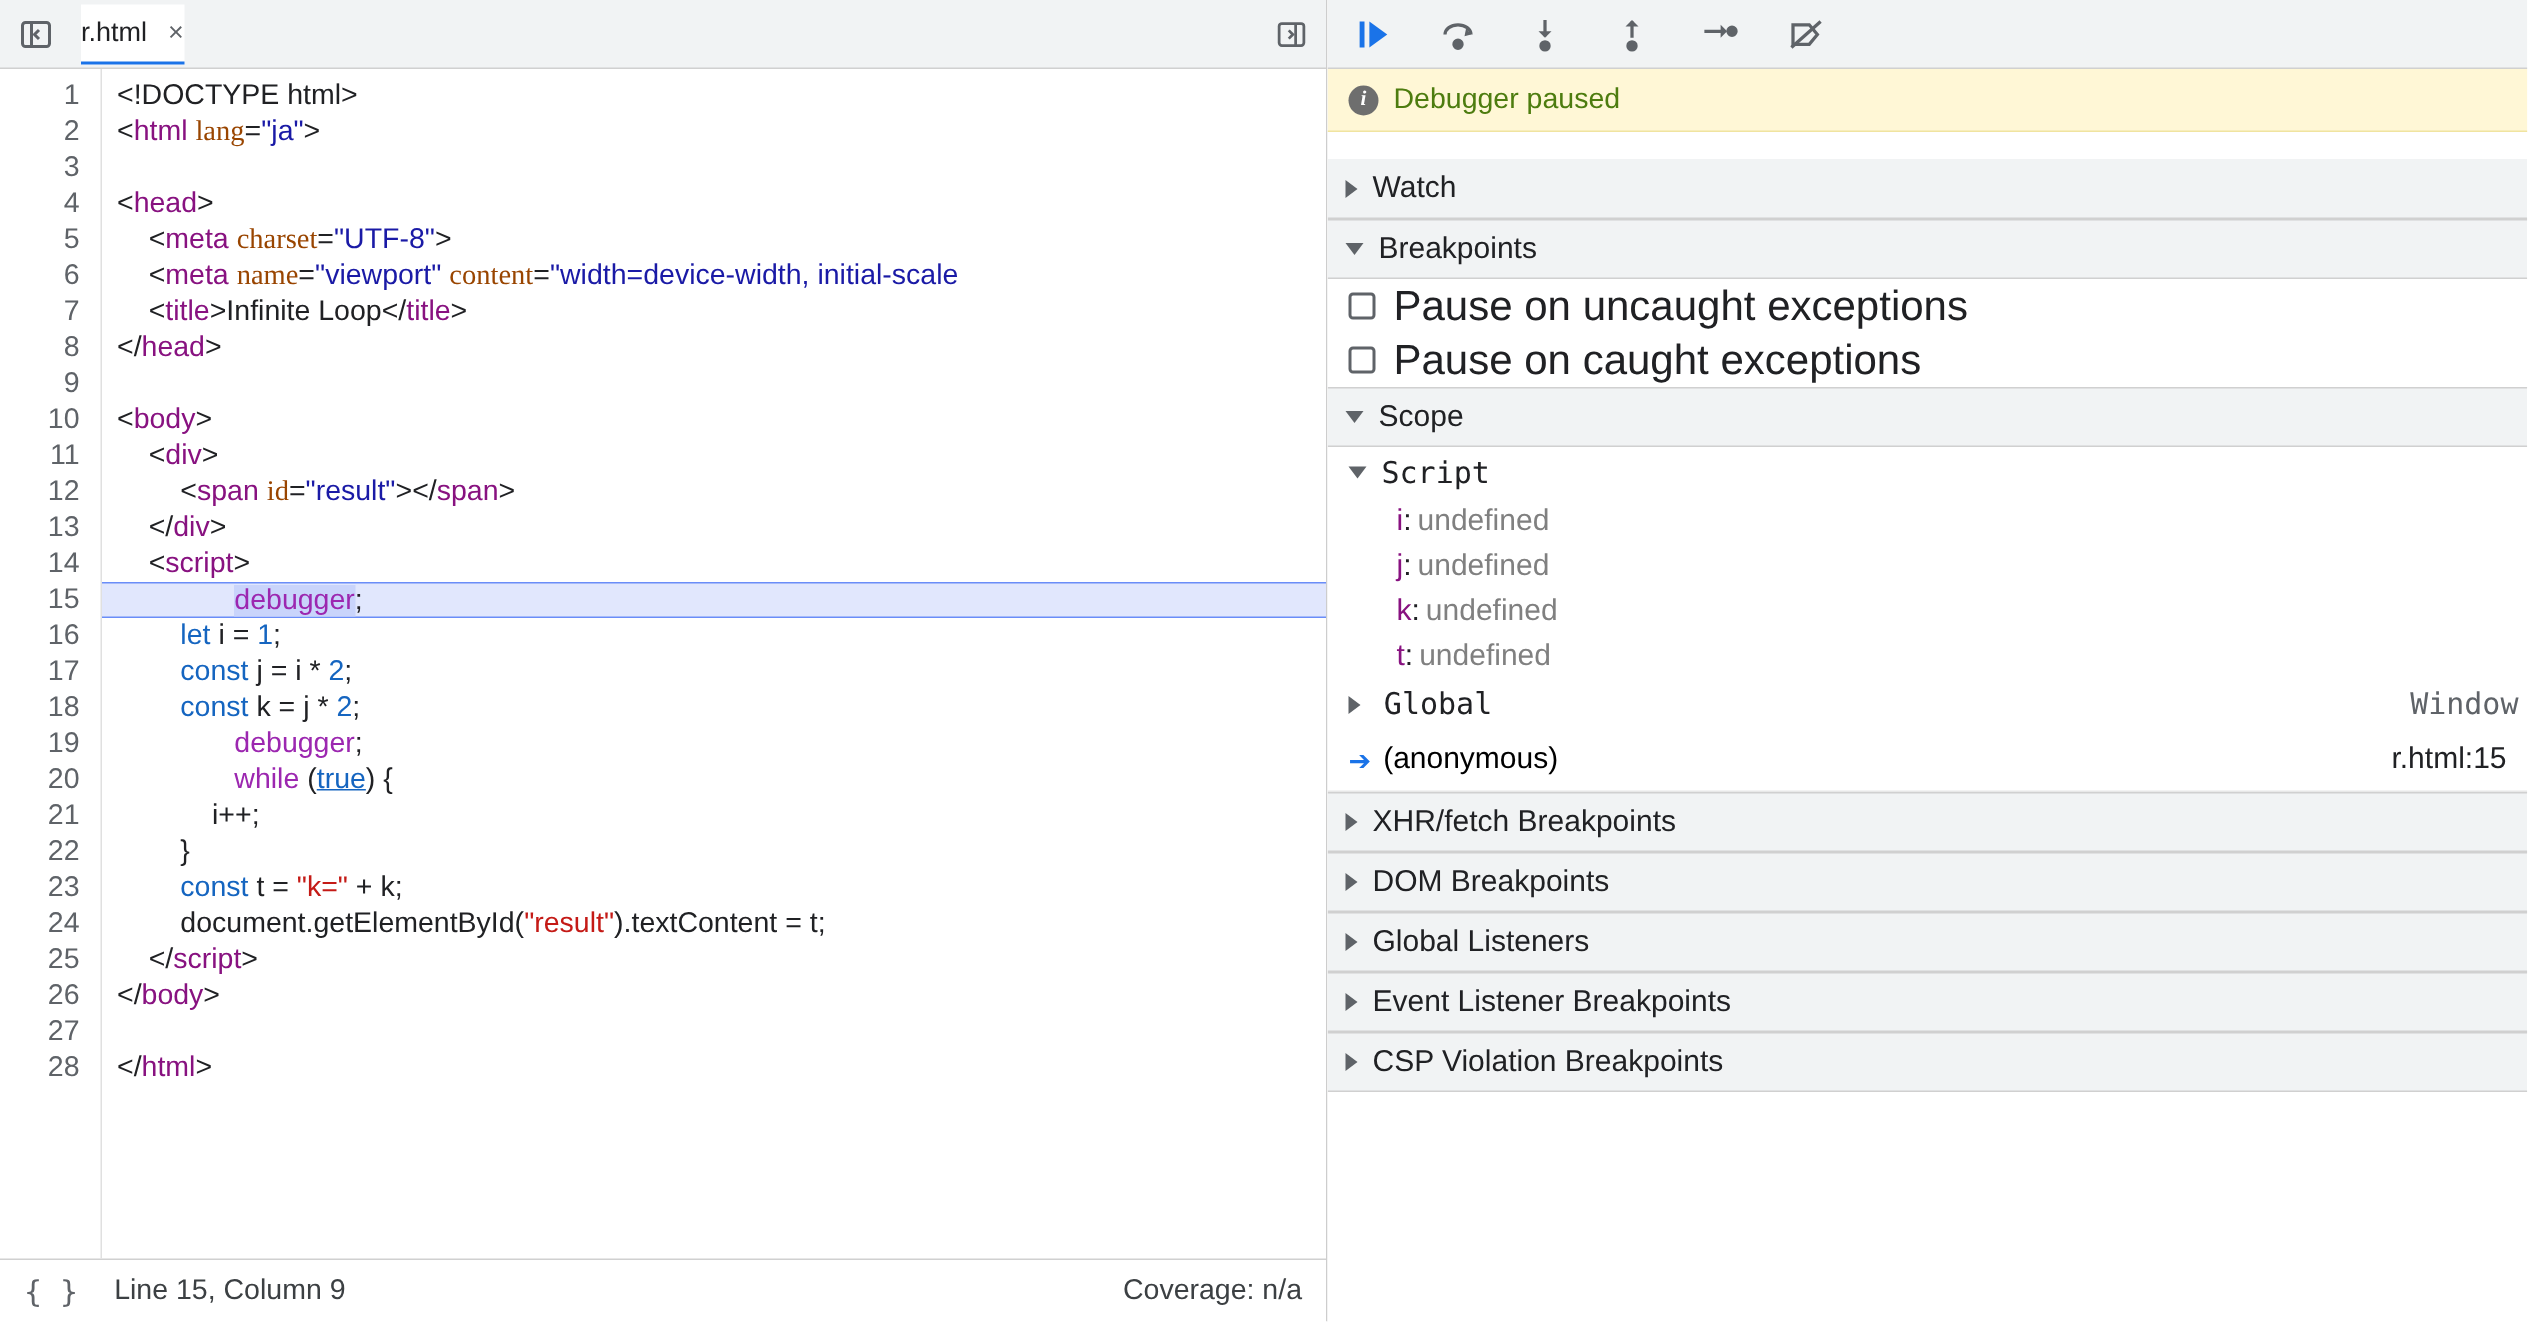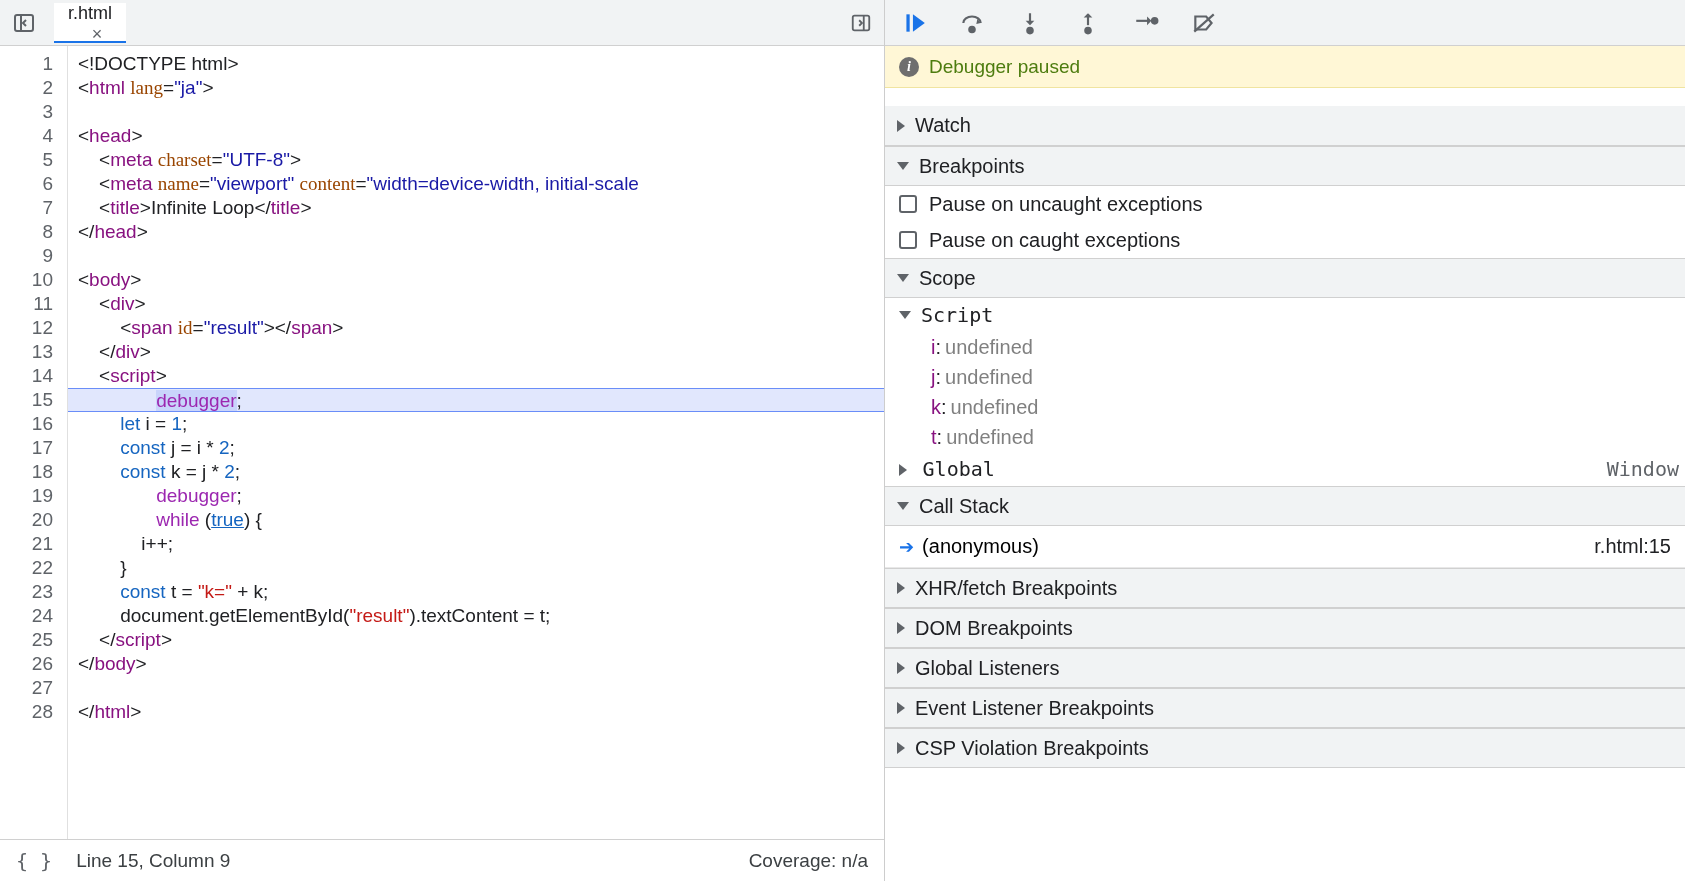--- a/index.html
+++ b/index.html
@@ -3,21 +3,21 @@
 <meta charset="utf-8">
 <style>
 * { box-sizing: border-box; margin: 0; padding: 0; font-family: -apple-system, BlinkMacSystemFont, "Segoe UI", Helvetica, Arial, sans-serif; }
 html, body { width: 1685px; height: 881px; overflow: hidden; background: #fff; }
 .root { display: flex; width: 100%; height: 100%; }
 
 
 .editor-panel { width: 885px; height: 100%; display: flex; flex-direction: column; border-right: 1px solid #cdcdcd; }
 .tab-bar { height: 46px; background: #f1f3f4; border-bottom: 1px solid #d0d0d0; display: flex; align-items: center; position: relative; }
 .sidebar-toggle { width: 24px; height: 24px; margin-left: 12px; margin-right: 18px; display:flex; align-items:center; justify-content:center; color:#5f6368; cursor:pointer; }
-.tab { height: 40px; display: flex; align-items: center; padding: 0 14px; background: #fff; border-bottom: 2px solid #1a73e8; font-size: 18px; color: #202124; flex-direction: column; }
+.tab { height: 40px; display: flex; align-items: center; padding: 0 0; background: #fff; border-bottom: 2px solid #1a73e8; font-size: 18px; color: #202124; }
 .tab .close { margin-left: 14px; color:#5f6368; font-size:18px; cursor:pointer; }
 .tab-bar-right { position: absolute; right: 12px; top: 0; height:46px; display:flex; align-items:center; color:#5f6368; }
 .tab-bar-right svg { width:22px; height:22px; }
 
 .code-area { flex: 1; display: flex; overflow: hidden; font-family: ui-monospace, SFMono-Regular, "SF Mono", Menlo, Consolas, monospace; font-size: 19px; line-height: 24px; }
 .gutter { width: 68px; text-align: right; padding-right: 14px; color: #5f6368; border-right: 1px solid #e0e0e0; padding-top: 6px; user-select:none; }
 .gutter div { height: 24px; }
 .code-lines { flex: 1; padding-top: 6px; padding-left: 10px; position: relative; white-space: pre; overflow-x: hidden; }
 .code-lines .line { height: 24px; position: relative; }
 .code-lines .line.hl { background: #e1e7fd; border-top:1px solid #6a8df8; border-bottom:1px solid #6a8df8; margin-left:-10px; padding-left:10px; }
@@ -50,21 +50,21 @@
 .paused-banner .txt { color:#4d7c0f; font-weight:400; font-size:19px; }
 
 .dbg-sections { flex:1; overflow-y:auto; }
 .section-hdr { height: 40px; background:#f1f3f4; border-top:1px solid #d0d0d0; border-bottom:1px solid #d0d0d0; display:flex; align-items:center; padding:0 12px; font-size:20px; color:#202124; cursor:pointer; }
 .section-hdr:first-child { border-top:none;margin-top:18px; }
 .tri { display:inline-block; width:0; height:0; margin-right:10px; }
 .tri.right { border-top:6px solid transparent; border-bottom:6px solid transparent; border-left:8px solid #5f6368; }
 .tri.down { border-left:6px solid transparent; border-right:6px solid transparent; border-top:8px solid #5f6368; }
 
 .section-body { background:#fff; }
-.bp-row { height: 36px; display:flex; align-items:center; padding-left: 14px; font-size:20px; color:#202124; gap:12px; }
+.bp-row { height: 36px; display:flex; align-items:center; padding-left: 14px; font-size:28px; color:#202124; gap:12px; }
 .cb { width:18px; height:18px; border:2px solid #5f6368; border-radius:3px; cursor:pointer; }
 
 .scope-sub { height: 34px; display:flex; align-items:center; padding-left: 14px; font-size:20px; color:#202124; }
 .scope-sub.global { justify-content:space-between; padding-right: 6px; color:#202124; }
 .scope-sub .val { font-family: ui-monospace, Menlo, monospace; color:#5f6368; }
 .scope-var { height: 30px; display:flex; align-items:center; padding-left: 46px; font-family: ui-monospace, Menlo, monospace; font-size:20px; }
 .scope-var .name { color:#881280; }
 .scope-var .colon { color:#202124; margin:0 4px 0 0; }
 .scope-var .val { color:#808080; }
 
@@ -244,24 +244,20 @@
           </div>
         <div class="scope-sub global">
           <span>
             <span class="tri right" style="margin-right:10px"></span>
             <span style="font-family: ui-monospace, Menlo, monospace;">Global</span>
           </span>
           <span class="val">Window</span>
         </div>
       </div>
 
-      <div class="section-hdr">
-        <span class="tri down"></span>
-        <span>Call Stack</span>
-      </div>
       <div class="section-body">
         <div class="stack-row">
           <span class="arrow">➔</span>
           <span>(anonymous)</span>
           <span class="loc">r.html:15</span>
         </div>
       </div>
 
       <div class="section-hdr">
         <span class="tri right"></span>

